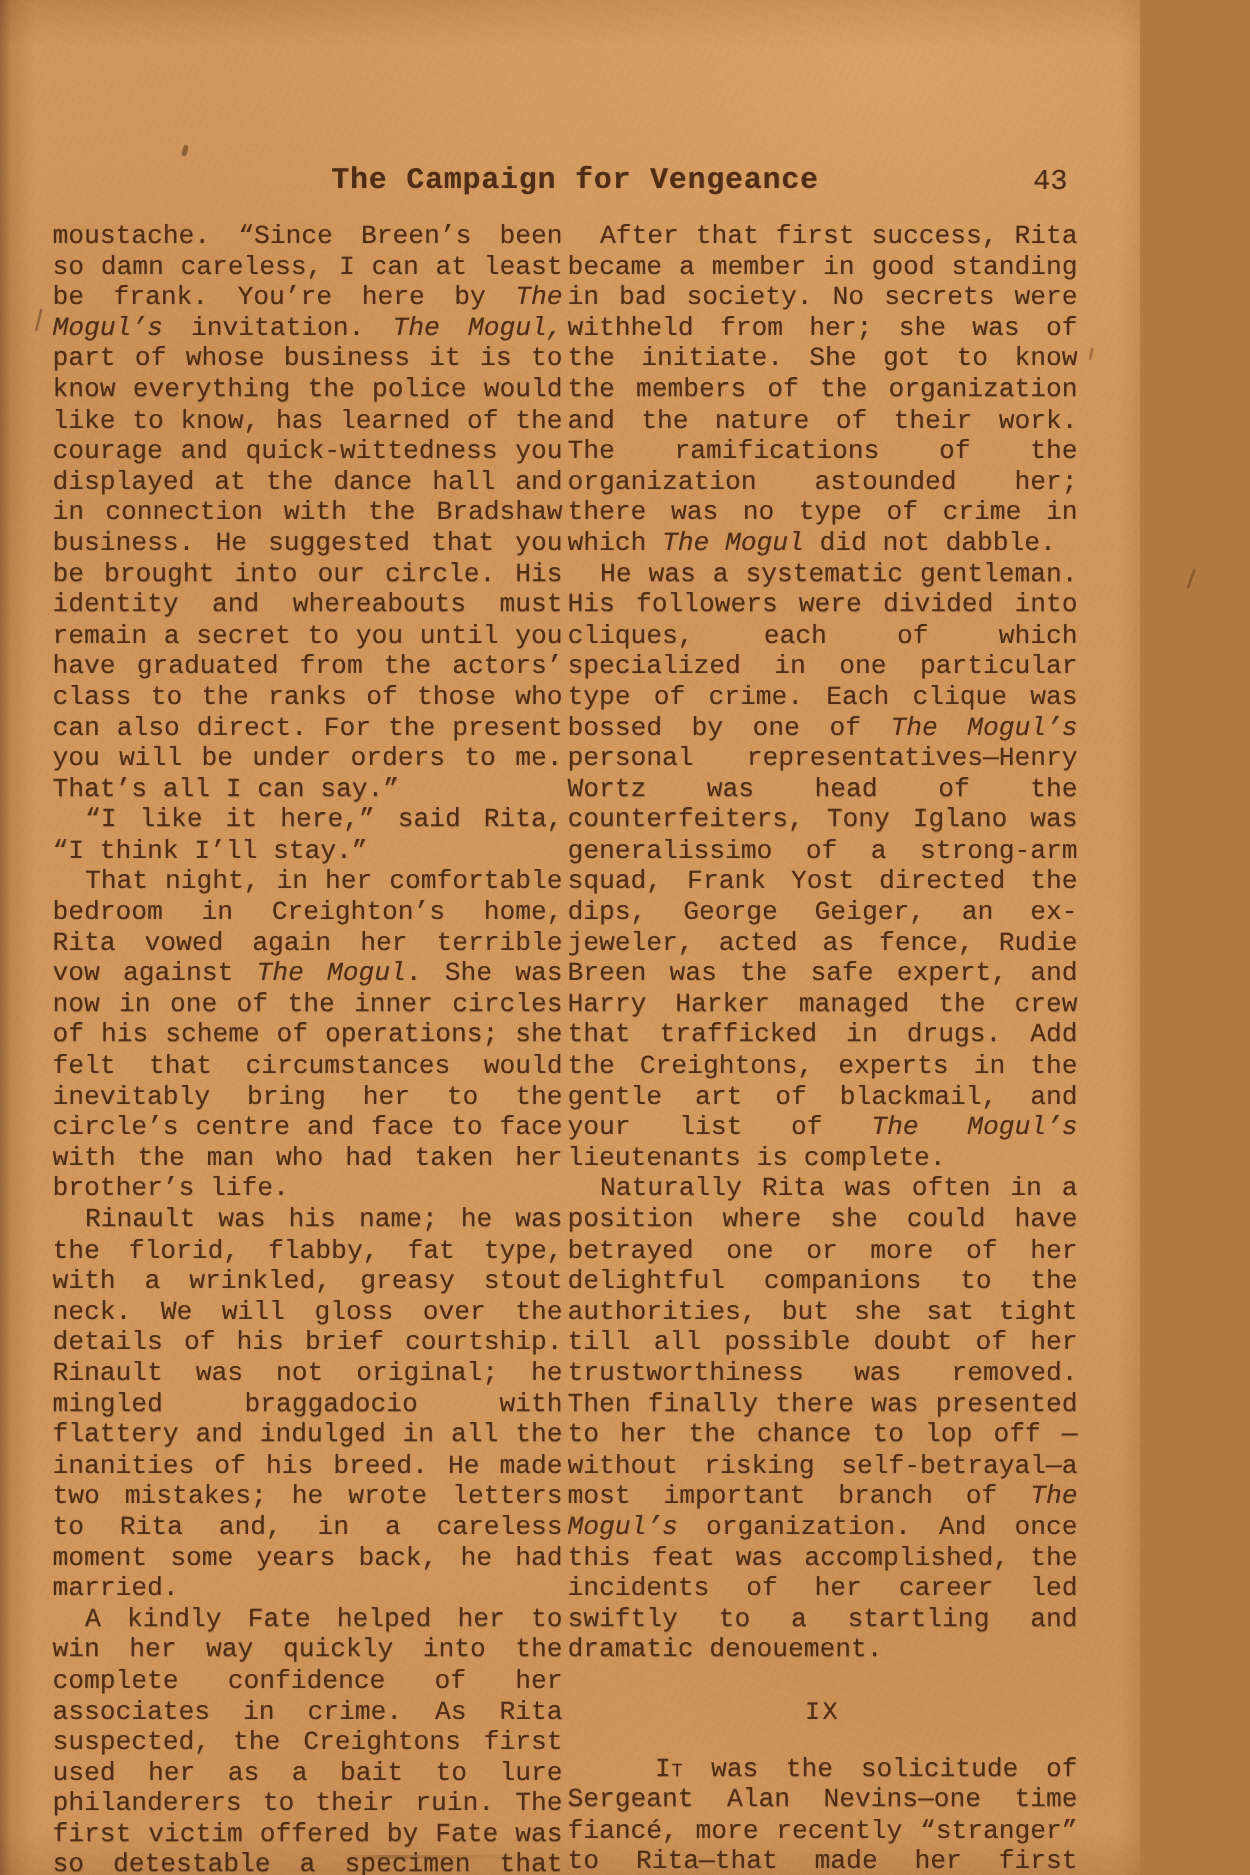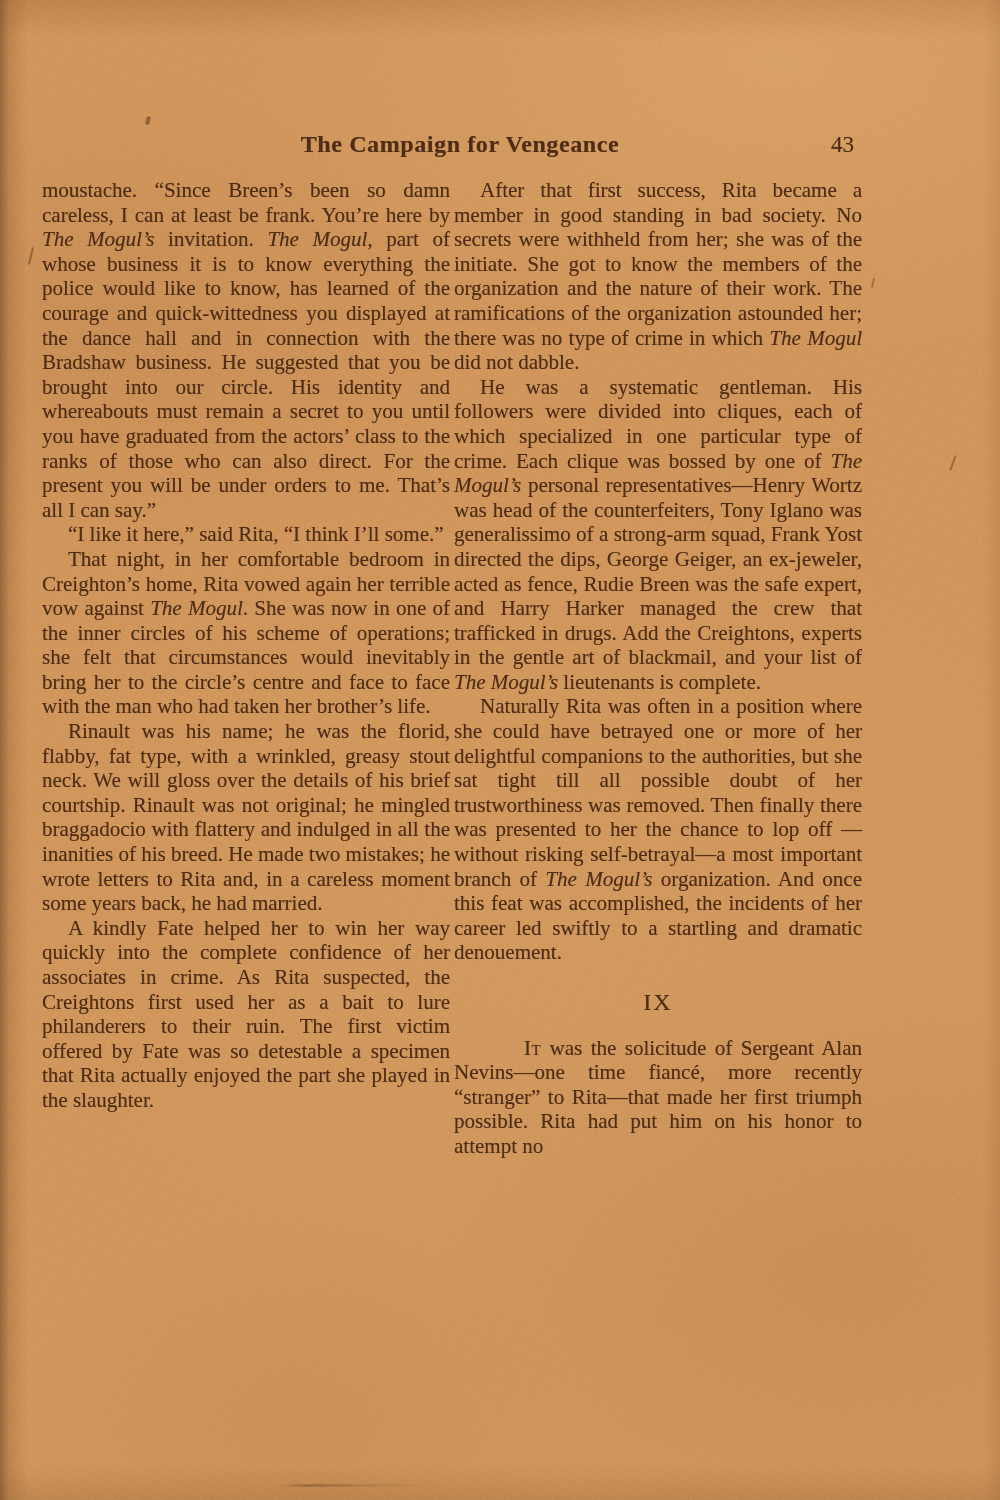--- a/index.html
+++ b/index.html
@@ -2,23 +2,23 @@
 <html><head>
 <meta charset="utf-8">
 <style>
   html, body { margin: 0; padding: 0; }
   body {
     width: 1000px; height: 1500px; overflow: hidden;
     background: #b07a42;
   }
   .page {
     position: relative;
-    width: 1000px; height: 1500px;
+    width: 912px; height: 1500px;
     color: #4e2c15;
-    font-family: Liberation Serif, serif;
+    font-family: Liberation Mono, monospace;
     background-color: #d0965c;
     background-image:
       repeating-linear-gradient(113deg, rgba(120,70,30,0.035) 0 1px, transparent 1px 6px),
       repeating-linear-gradient(23deg, rgba(255,225,175,0.05) 0 1px, transparent 1px 9px),
       radial-gradient(900px 500px at 78% 4%, rgba(235,185,125,0.30), rgba(235,185,125,0) 60%),
       radial-gradient(500px 350px at 12% 22%, rgba(150,95,45,0.12), transparent 70%),
       radial-gradient(800px 600px at 55% 60%, rgba(225,175,115,0.16), transparent 70%),
       radial-gradient(600px 400px at 85% 85%, rgba(150,95,45,0.14), transparent 70%),
       radial-gradient(400px 300px at 30% 95%, rgba(150,95,45,0.10), transparent 70%),
       linear-gradient(180deg, rgba(150,90,40,0.30) 0, rgba(150,90,40,0) 38px),
@@ -42,21 +42,21 @@
   .col {
     width: 408px;
     font-size: 21px; line-height: 24.6px;
     text-align: justify;
   }
   .col p { margin: 0; padding: 0; }
   .col p.indent { text-indent: 26px; }
   .col em { font-style: italic; }
   .sc { font-variant: small-caps; letter-spacing: 0.5px; margin-left: 44px; }
   .section-heading {
-    text-align: center; font-size: 24px;
+    text-align: center; font-size: 20px;
     letter-spacing: 2px; margin: 25px 0 21px 0;
   }
   
   .edge-left {
     position: absolute; left: 0; top: 0; width: 28px; height: 100%;
     background: linear-gradient(90deg, rgba(96,56,24,0.50) 0, rgba(120,75,35,0.22) 9px, rgba(140,90,45,0) 28px);
   }
   .speck-header {
     position: absolute; left: 146px; top: 116px; width: 4px; height: 9px;
     background: rgba(80,45,20,0.50); border-radius: 2px; transform: rotate(15deg);
@@ -87,21 +87,21 @@
   <div class="content">
 
     <div class="running-header">
       <span class="title">The Campaign for Vengeance</span>
       <span class="pagenum">43</span>
     </div>
 
     <div class="cols">
       <div class="col">
           <p>moustache.  “Since Breen’s been so damn careless, I can at least be frank. You’re here by <em>The Mogul’s</em> invitation. <em>The Mogul,</em> part of whose business it is to know everything the police would like to know, has learned of the courage and quick-wittedness you displayed at the dance hall and in connection with the Bradshaw business.  He suggested that you be brought into our circle.  His identity and whereabouts must remain a secret to you until you have graduated from the actors’ class to the ranks of those who can also direct.  For the present you will be under orders to me. That’s all I can say.”</p>
-          <p class="indent">“I like it here,” said Rita, “I think I’ll some.”</p>
+          <p class="indent">“I like it here,” said Rita, “I think I’ll stay.”</p>
           <p class="indent">That night, in her comfortable bedroom in Creighton’s home, Rita vowed again her terrible vow against <em>The Mogul</em>.  She was now in one of the inner circles of his scheme of operations; she felt that circumstances would inevitably bring her to the circle’s centre and face to face with the man who had taken her brother’s life.</p>
           <p class="indent">Rinault was his name; he was the florid, flabby, fat type, with a wrinkled, greasy stout neck.  We will gloss over the details of his brief courtship. Rinault was not original; he mingled braggadocio with flattery and indulged in all the inanities of his breed.  He made two mistakes; he wrote letters to Rita and, in a careless moment some years back, he had married.</p>
           <p class="indent">A kindly Fate helped her to win her way quickly into the complete confidence of her associates in crime.  As Rita suspected, the Creightons first used her as a bait to lure philanderers to their ruin.  The first victim offered by Fate was so detestable a specimen that Rita actually enjoyed the part she played in the slaughter.</p>
         </div>
       <div class="col">
           <p class="indent">After that first success, Rita became a member in good standing in bad society.  No secrets were withheld from her; she was of the initiate.  She got to know the members of the organization and the nature of their work.  The ramifications of the organization astounded her; there was no type of crime in which <em>The Mogul</em> did not dabble.</p>
           <p class="indent">He was a systematic gentleman.  His followers were divided into cliques, each of which specialized in one particular type of crime.  Each clique was bossed by one of <em>The Mogul’s</em> personal representatives—Henry Wortz was head of the counterfeiters, Tony Iglano was generalissimo of a strong-arm squad, Frank Yost directed the dips, George Geiger, an ex-jeweler, acted as fence, Rudie Breen was the safe expert, and Harry Harker managed the crew that trafficked in drugs.  Add the Creightons, experts in the gentle art of blackmail, and your list of <em>The Mogul’s</em> lieutenants is complete.</p>
           <p class="indent">Naturally Rita was often in a position where she could have betrayed one or more of her delightful companions to the authorities, but she sat tight till all possible doubt of her trustworthiness was removed.  Then finally there was presented to her the chance to lop off —without risking self-betrayal—a most important branch of <em>The Mogul’s</em> organization.  And once this feat was accomplished, the incidents of her career led swiftly to a startling and dramatic denouement.</p>
           <div class="section-heading">IX</div>
           <p class="indent"><span class="sc">It</span> was the solicitude of Sergeant Alan Nevins—one time fiancé, more recently “stranger” to Rita—that made her first triumph possible.  Rita had put him on his honor to attempt no</p>

